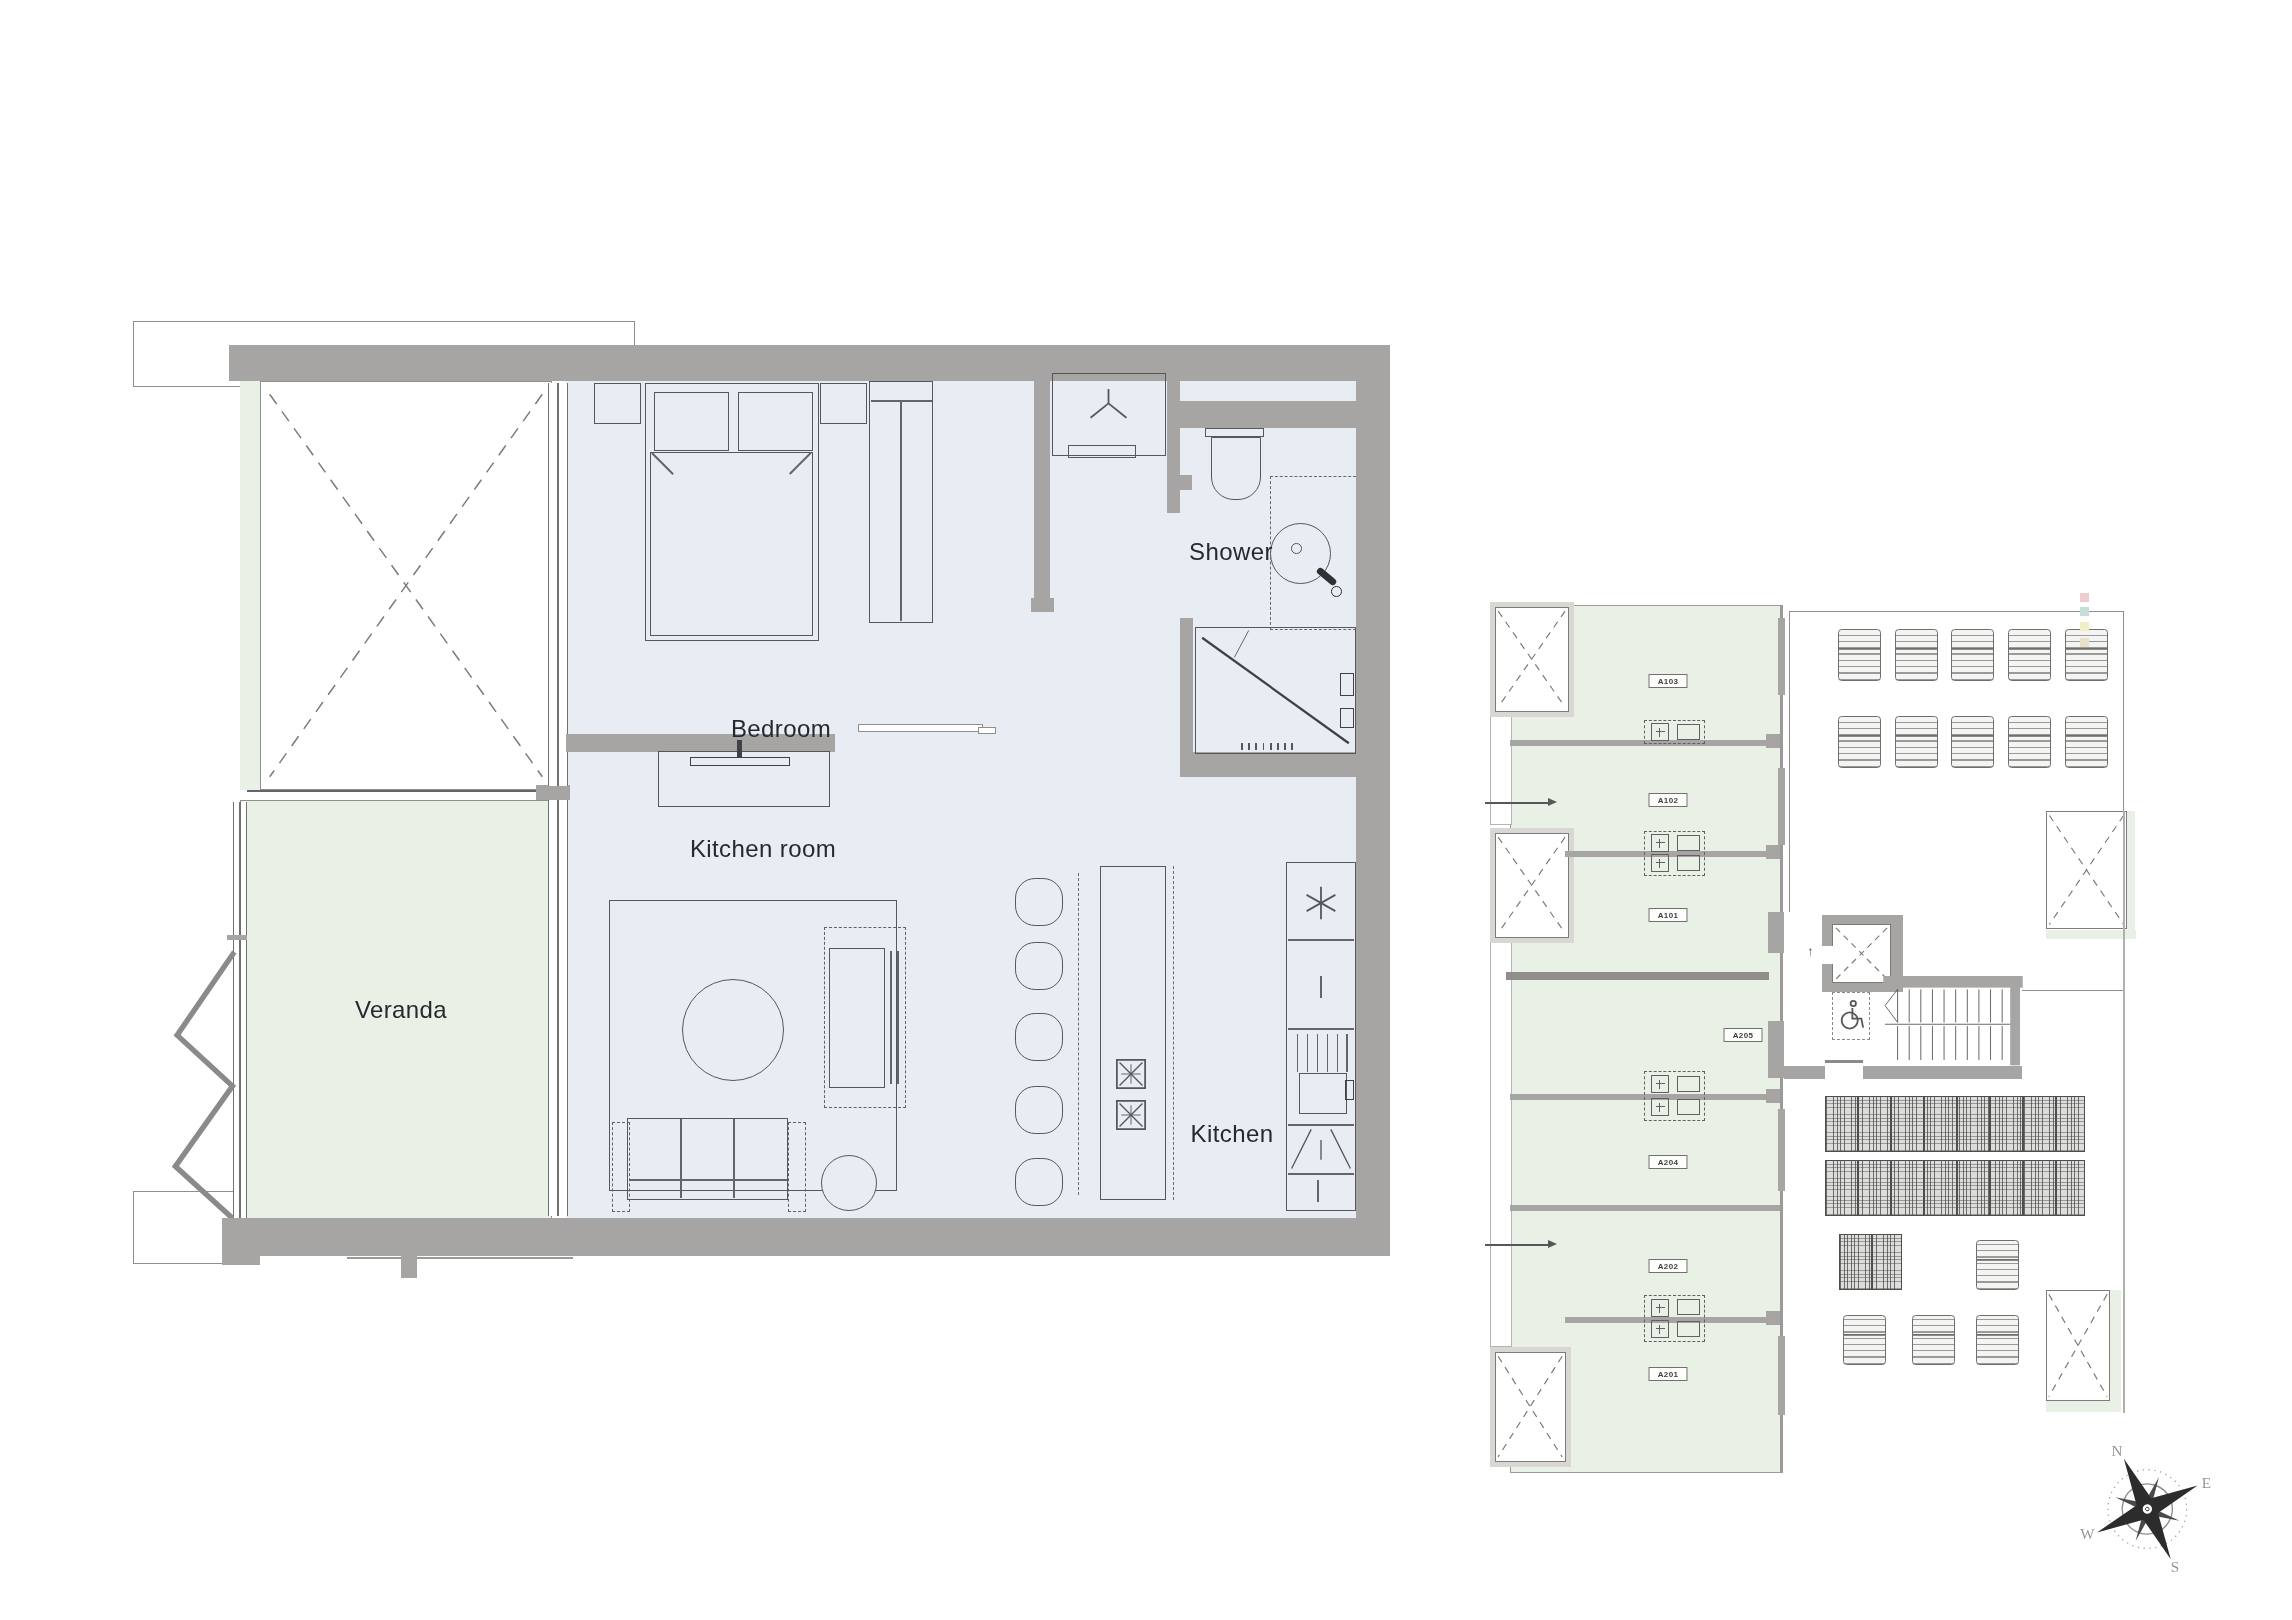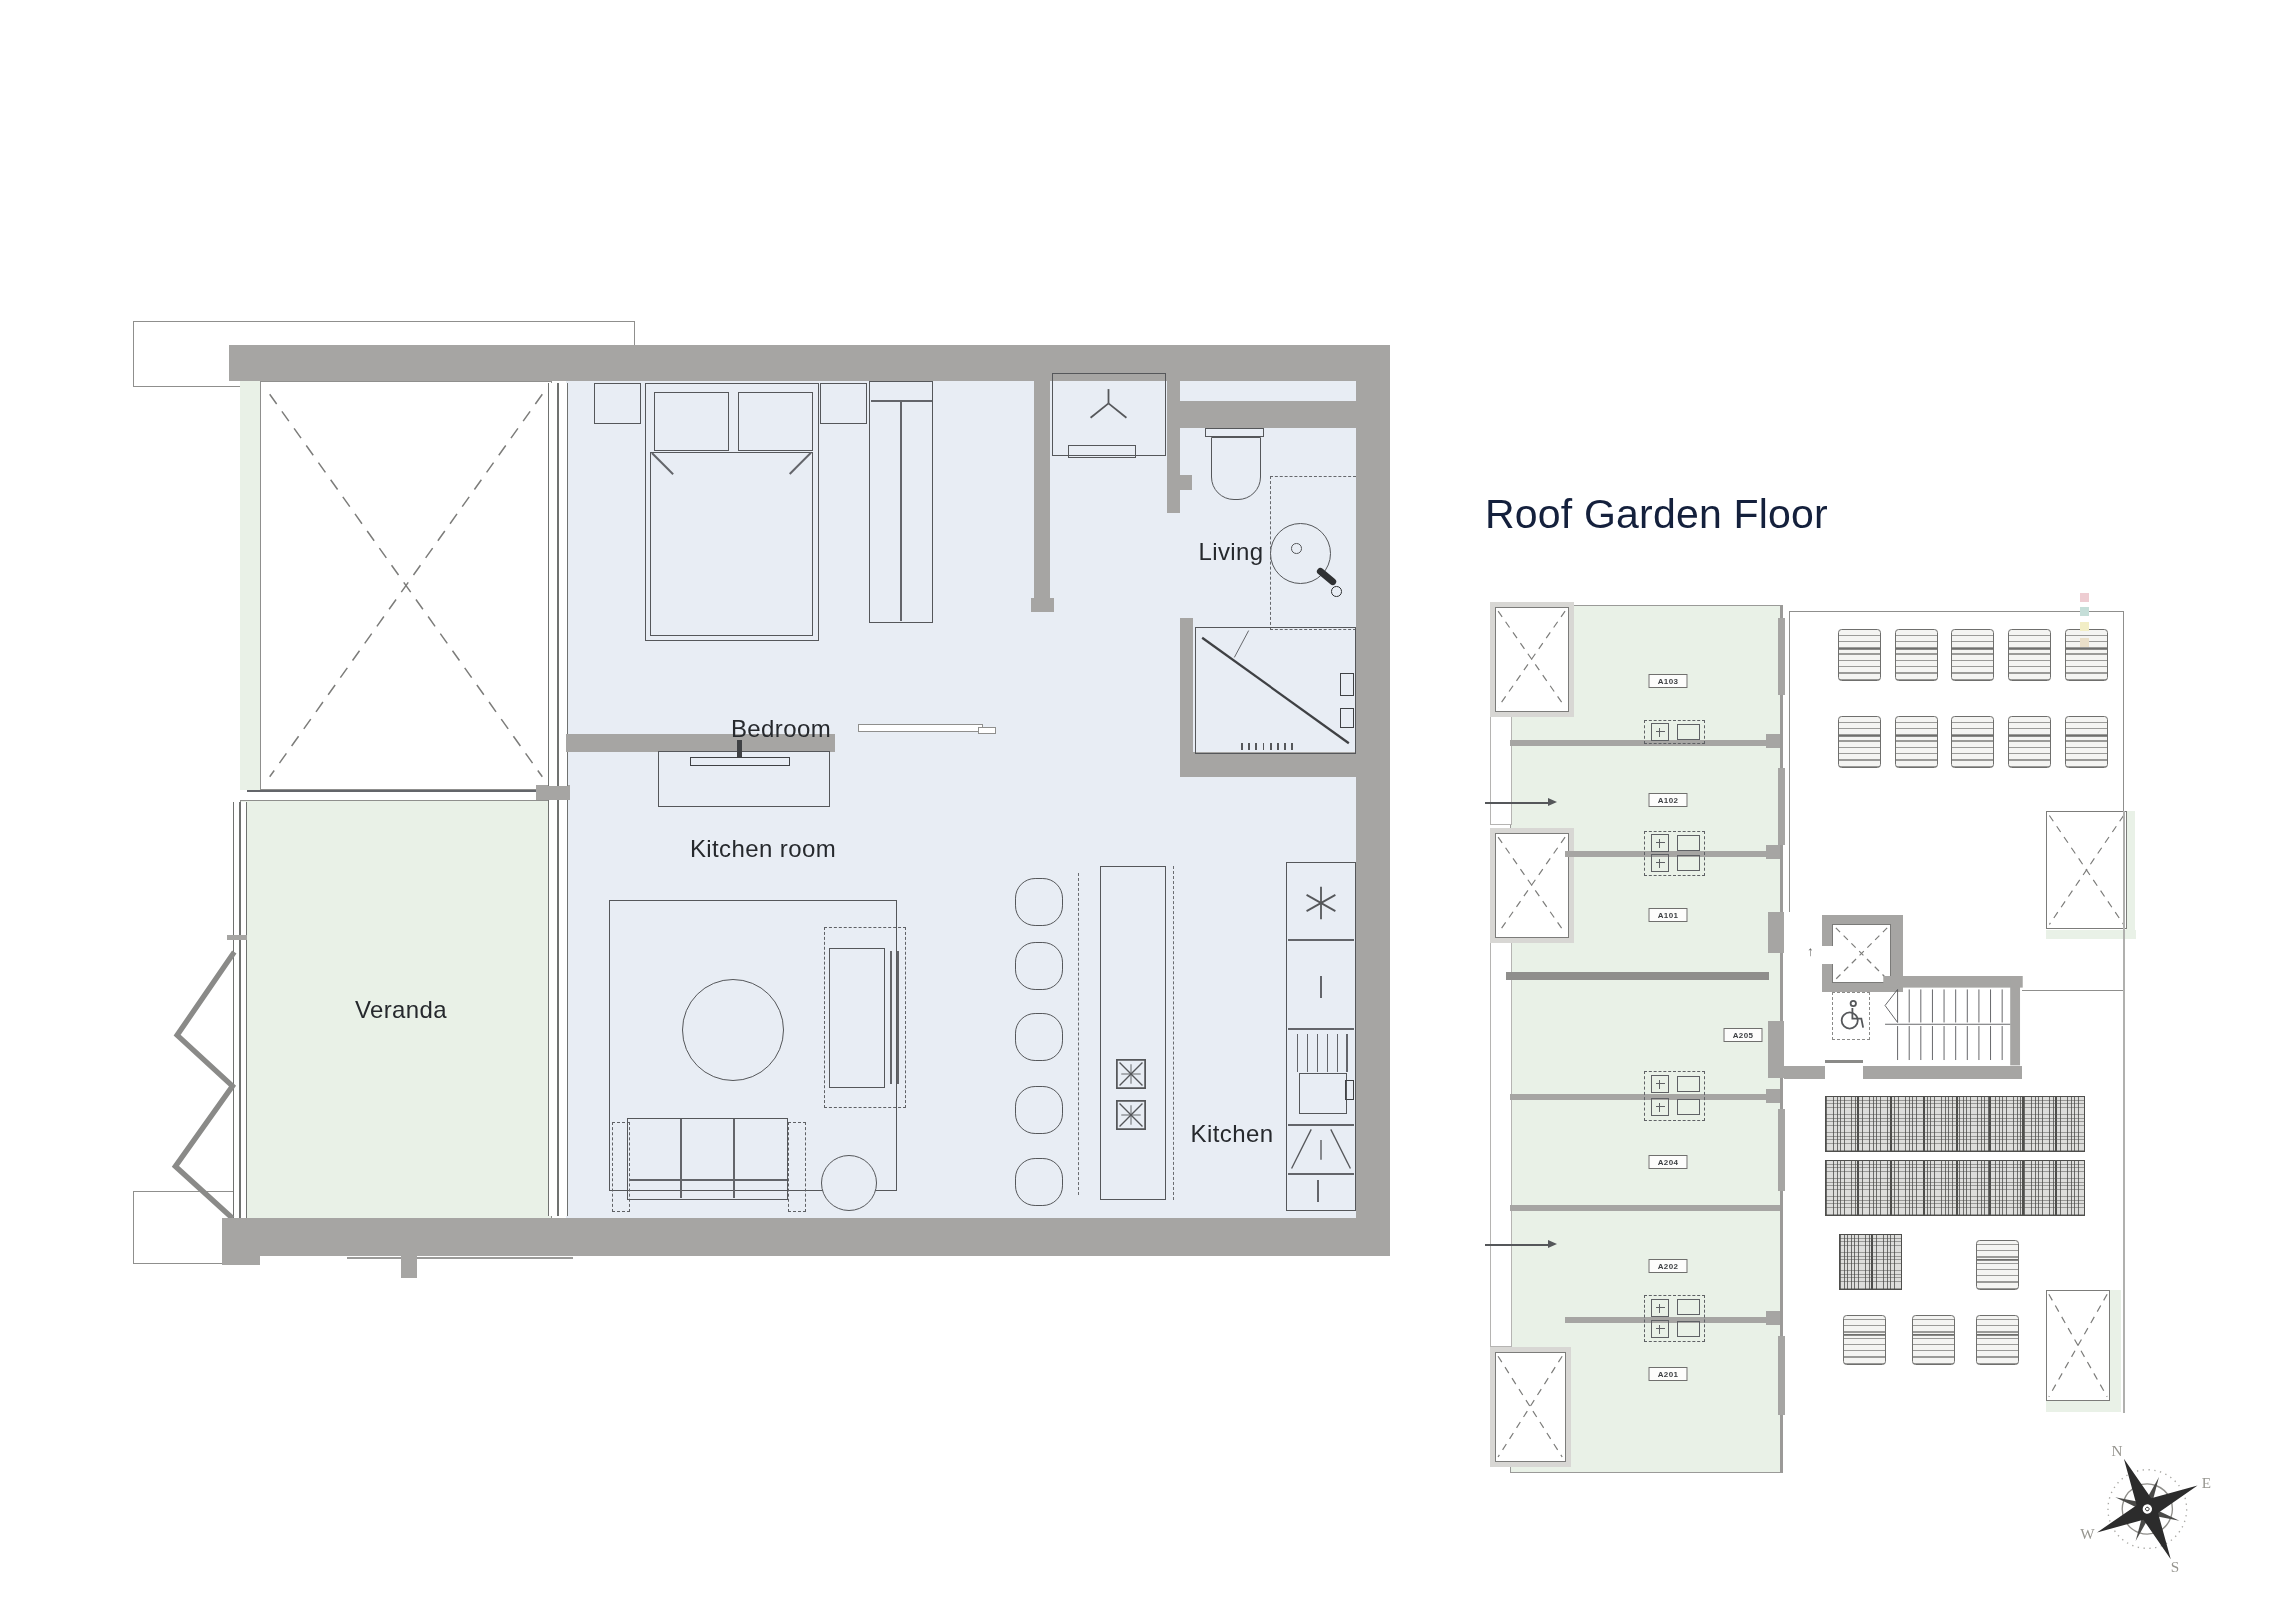--- a/index.html
+++ b/index.html
@@ -207,29 +207,28 @@
     <div class="ln15" style="left:1195px;top:627px;width:161px;height:127px;"></div>
     <svg class="abs" style="left:1195px;top:627px;" width="161" height="127" viewBox="0 0 180 142">
       <line x1="8" y1="12" x2="172" y2="130" stroke="#3f4144" stroke-width="2.5"></line>
       <line x1="60" y1="4" x2="44" y2="34" stroke="#55575a" stroke-width="1"></line>
     </svg>
     <div class="abs" style="left:1340px;top:673px;width:14.3px;height:23px;border:1.8px solid #3f4144;"></div>
     <div class="abs" style="left:1340px;top:708px;width:14.3px;height:19.7px;border:1.8px solid #3f4144;"></div>
     <div class="abs" style="left:1241px;top:743px;width:57px;height:7.2px;background:repeating-linear-gradient(90deg,#55575a 0 1.8px,transparent 1.8px 7.2px);"></div>
 
     <div class="lbl" style="left:781px;top:681px;margin-top:48px;">Bedroom</div>
-    <div class="lbl" style="left:1231px;top:552px;">Living</div>
+    <div class="lbl" style="left:1231px;top:552px;">Shower</div>
     <div class="lbl" style="left:763px;top:849px;">Kitchen room</div>
     <div class="lbl" style="left:401px;top:1010px;">Veranda</div>
     <div class="lbl" style="left:1232px;top:1134px;">Kitchen</div>
   </div>
 
   <div class="abs" style="left:1451px;top:448px;width:842px;height:1172px;"></div>
 
-  <div class="title" style="left:1485px;top:491px;">Roof Garden Floor</div>
 
   <div class="gr" style="left:1510px;top:605px;width:272px;height:868px;border:0.9px solid #9a9a98;border-top:1.8px solid #9a9a98;"></div>
   <div class="tn" style="left:1490px;top:716px;width:21.5px;height:109px;border-color:#b5b4b2;"></div>
   <div class="tn" style="left:1490px;top:942px;width:21.5px;height:405px;border-color:#b5b4b2;"></div>
 
   <div class="sk" style="left:1490px;top:602px;width:84px;height:115px;">
     <div class="ski">
         <svg class="xsvg" viewBox="0 0 100 100" preserveAspectRatio="none">
       <line x1="3" y1="3" x2="97" y2="97" stroke="#7c7c7a" stroke-width="1.2" vector-effect="non-scaling-stroke" stroke-dasharray="7 6"></line>
       <line x1="97" y1="3" x2="3" y2="97" stroke="#7c7c7a" stroke-width="1.2" vector-effect="non-scaling-stroke" stroke-dasharray="7 6"></line>

